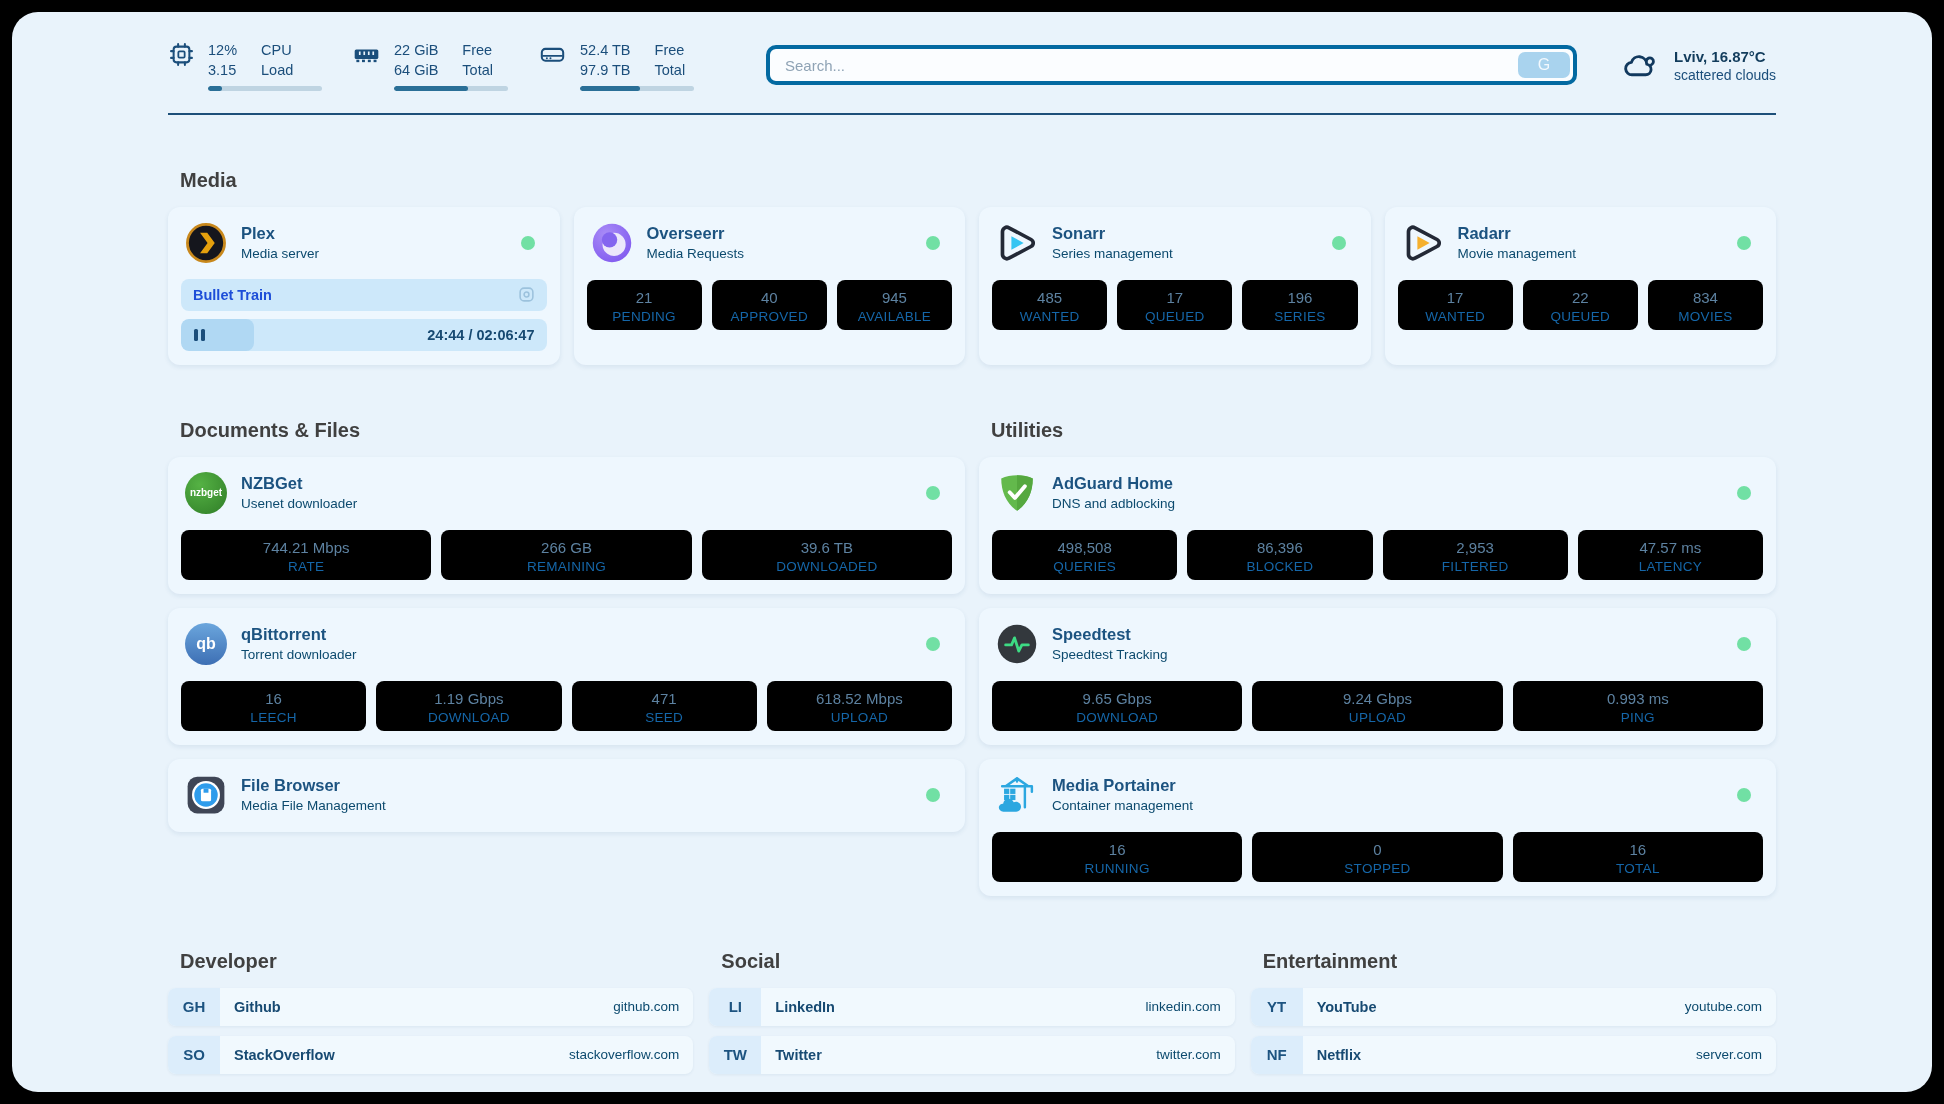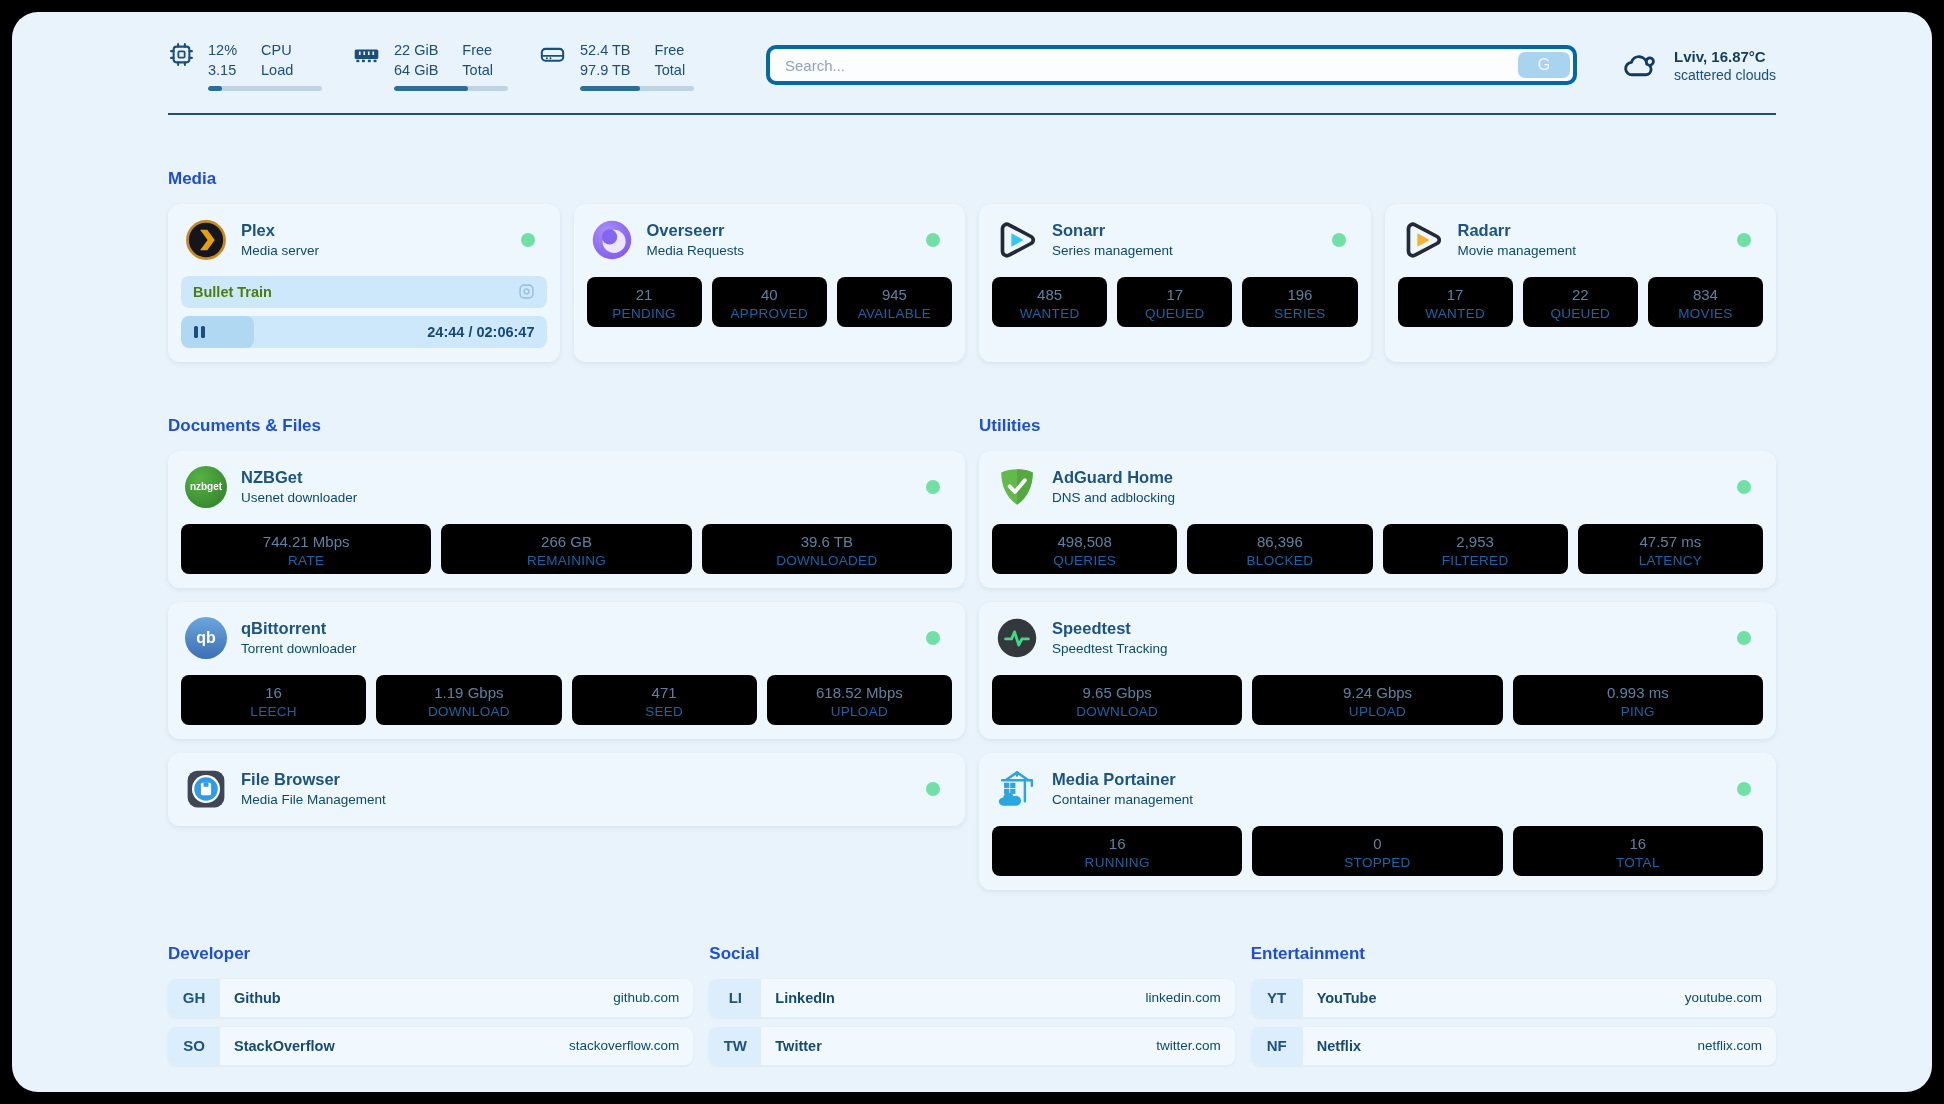--- a/index.html
+++ b/index.html
@@ -22,40 +22,40 @@
   .search-input::placeholder { color:#8fa3b5; }
   .search-btn { width:52px; height:100%; border:none; background:#a9d3ee; color:#f3f9fe; font-size:16px; border-radius:7px; font-family:inherit; cursor:pointer; }
 
   .weather { display:flex; align-items:center; gap:13px; }
   .weather-loc { font-size:15px; font-weight:700; color:#123c5c; }
   .weather-cond { font-size:14px; color:#1b4e7b; margin-top:2px; }
 
   .divider { margin-top:22px; border-bottom:2px solid #1d4f79; }
 
   
-  .section-title { margin:54px 0 15px; font-size:17px; font-weight:700; color:#1d4ed8; }
+  .section-title { margin:54px 12px 15px; font-size:20px; font-weight:700; color:#404040; }
   .media-grid { display:grid; grid-template-columns:repeat(4,1fr); gap:14px; }
   .two-col { display:grid; grid-template-columns:1fr 1fr; gap:14px; align-items:start; }
   .col-stack { display:flex; flex-direction:column; gap:14px; }
 
   .card { background:#eef7fe; border-radius:12px; box-shadow:0 2px 5px rgba(23,73,120,.09); padding:13px 13px 14px; }
   .card-header { display:flex; align-items:center; gap:14px; padding:2px 4px; }
   .icon { width:42px; height:42px; flex:0 0 auto; display:flex; align-items:center; justify-content:center; }
   .icon svg { width:100%; height:100%; }
   .card-title { font-size:16.5px; font-weight:700; color:#1c5380; }
   .card-desc { font-size:13.5px; color:#0c4a6e; margin-top:3px; }
   .dot { width:14px; height:14px; border-radius:50%; background:#71e0a4; margin-left:auto; margin-right:8px; flex:0 0 auto; }
 
   .tiles { display:flex; gap:10px; margin-top:14px; }
   .tile { flex:1; background:#000000; border-radius:8px; text-align:center; padding:9px 4px 6px; }
   .tile-value { font-size:15px; color:#5d82a1; }
   .tile-label { font-size:13.5px; font-weight:400; color:#1566a8; margin-top:3px; letter-spacing:.3px; }
 
   
-  .plex-row { margin-top:13px; background:#cde8fa; border-radius:8px; height:32px; display:flex; align-items:center; padding:0 12px; color:#4d7c0f; font-size:14.5px; font-weight:600; }
+  .plex-row { margin-top:13px; background:#cde8fa; border-radius:8px; height:32px; display:flex; align-items:center; padding:0 12px; color:#1d4ed8; font-size:14.5px; font-weight:600; }
   .plex-row .video-wrap { margin-left:auto; display:flex; }
   .plex-progress { margin-top:8px; background:#cde8fa; border-radius:8px; height:32px; position:relative; overflow:hidden; }
   .p-fill { position:absolute; left:0; top:0; bottom:0; background:#b0d8f3; border-radius:8px; }
   .pause { position:absolute; left:13px; top:50%; transform:translateY(-50%); display:flex; gap:3.5px; }
   .pause i { width:3.5px; height:12px; background:#1b4e7b; border-radius:1.5px; display:block; }
   .p-time { position:absolute; right:12px; top:50%; transform:translateY(-50%); font-size:14.5px; font-weight:700; color:#174a72; }
 
   
   .ic-circle { width:42px; height:42px; border-radius:50%; display:flex; align-items:center; justify-content:center; }
   .ic-nzb { background:radial-gradient(circle at 35% 30%, #55b244, #2f7d27); color:#fff; font-size:10px; font-weight:700; }
@@ -546,21 +546,21 @@
       <div class="section-title">Entertainment</div>
       <div class="bm-rows">
         <div class="bm-row">
           <span class="bm-abbr">YT</span>
           <span class="bm-name">YouTube</span>
           <span class="bm-url">youtube.com</span>
         </div>
         <div class="bm-row">
           <span class="bm-abbr">NF</span>
           <span class="bm-name">Netflix</span>
-          <span class="bm-url">netflix.com</span>
+          <span class="bm-url">server.com</span>
         </div>
 
       </div>
     </div>
 
   </div>
 
 </div>
 </div>
 

